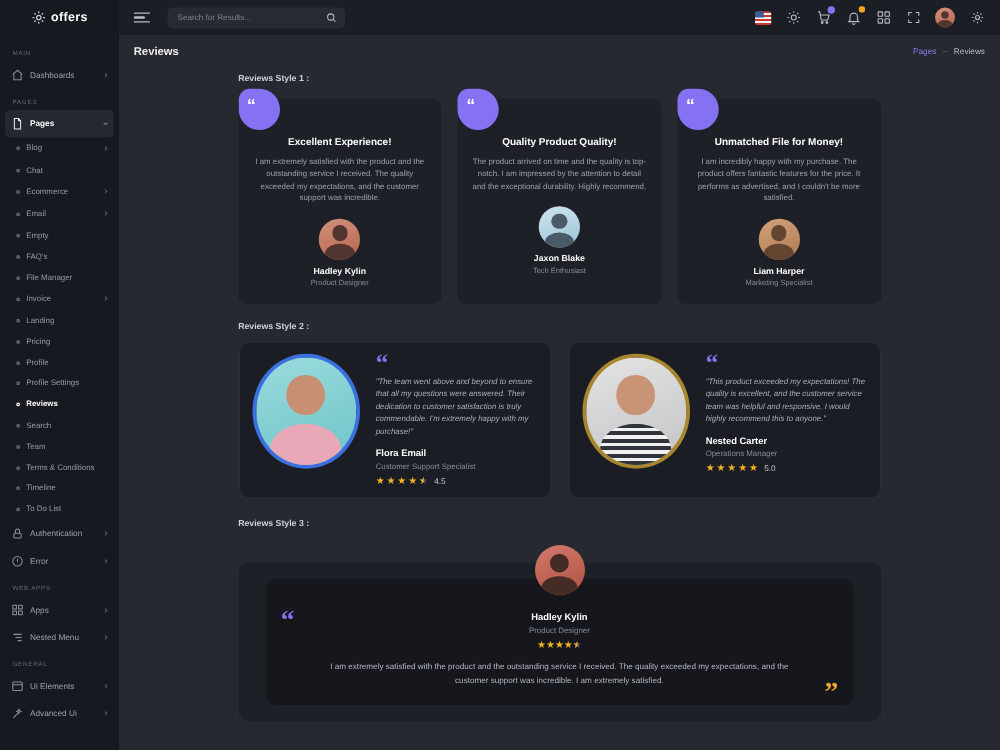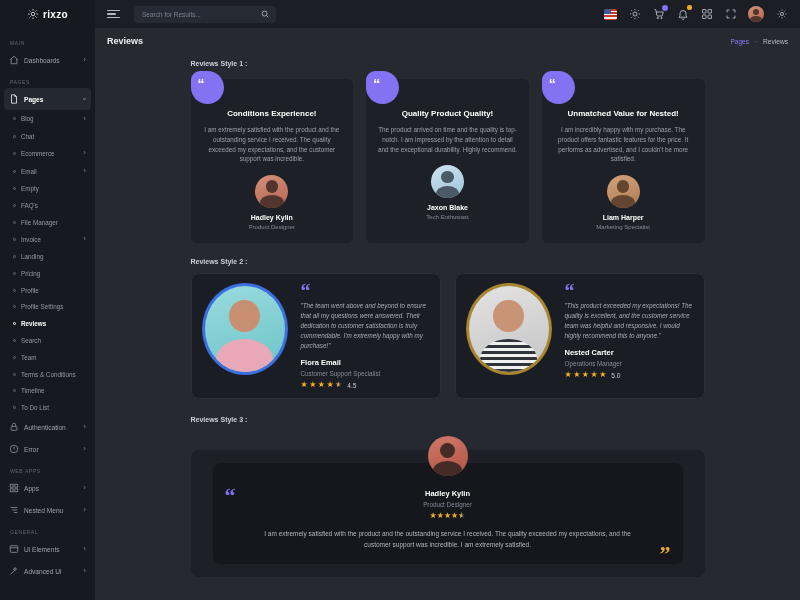--- a/index.html
+++ b/index.html
@@ -133,21 +133,21 @@
 <body>
 
 <div class="topbar">
   <div class="logo-area">
     <span class="logo-ic">
       <svg viewBox="0 0 24 24" fill="none" stroke="currentColor" stroke-width="2">
         <circle cx="12" cy="12" r="3.5"></circle>
         <path d="M12 2v3M12 19v3M2 12h3M19 12h3M5 5l2.2 2.2M16.8 16.8L19 19M19 5l-2.2 2.2M7.2 16.8L5 19"></path>
       </svg>
     </span>
-    <span class="logo-text">rixzo</span>
+    <span class="logo-text">offers</span>
   </div>
   <div class="hamburger">
     <span></span>
       <span></span>
       <span></span>
   </div>
   <div class="search-box">
     <input type="text" placeholder="Search for Results..." style="">
     <span class="tb-ic" style="width:10px;height:10px;">
       <svg viewBox="0 0 24 24" fill="none" stroke="currentColor" stroke-width="2">
@@ -383,37 +383,37 @@
       <span class="c-cur">Reviews</span>
     </div>
   </div>
 
   <div class="container">
 
     <div class="section-label">Reviews Style 1 :</div>
     <div class="r1-grid">
       <div class="r1-card">
         <span class="quote-badge">“</span>
-        <div class="r1-title">Conditions Experience!</div>
+        <div class="r1-title">Excellent Experience!</div>
         <div class="r1-text">I am extremely satisfied with the product and the outstanding service I received. The quality exceeded my expectations, and the customer support was incredible.</div>
         <div class="avatar av-sm a1"></div>
         <div class="r1-name">Hadley Kylin</div>
         <div class="r1-role">Product Designer</div>
       </div>
       <div class="r1-card">
         <span class="quote-badge">“</span>
         <div class="r1-title">Quality Product Quality!</div>
         <div class="r1-text">The product arrived on time and the quality is top-notch. I am impressed by the attention to detail and the exceptional durability. Highly recommend.</div>
         <div class="avatar av-sm a2"></div>
         <div class="r1-name">Jaxon Blake</div>
         <div class="r1-role">Tech Enthusiast</div>
       </div>
       <div class="r1-card">
         <span class="quote-badge">“</span>
-        <div class="r1-title">Unmatched Value for Nested!</div>
+        <div class="r1-title">Unmatched File for Money!</div>
         <div class="r1-text">I am incredibly happy with my purchase. The product offers fantastic features for the price. It performs as advertised, and I couldn't be more satisfied.</div>
         <div class="avatar av-sm a3"></div>
         <div class="r1-name">Liam Harper</div>
         <div class="r1-role">Marketing Specialist</div>
       </div>
     </div>
 
     <div class="section-label" style="margin-top:15px;">Reviews Style 2 :</div>
     <div class="r2-grid">
       <div class="r2-card">

